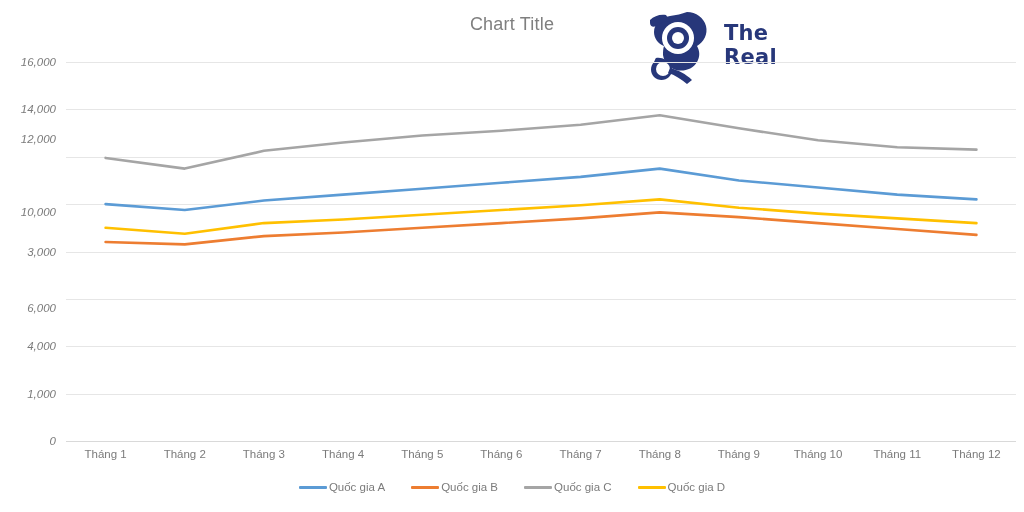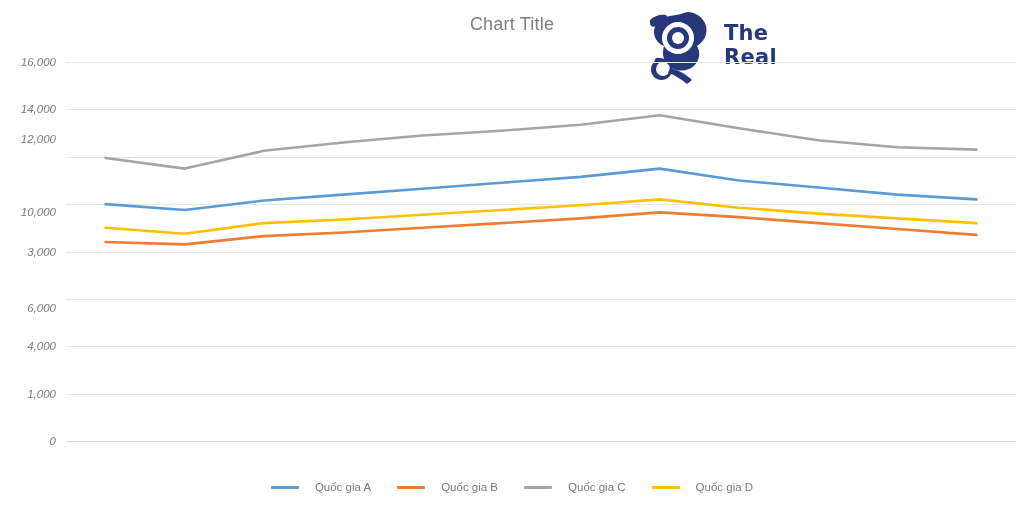--- a/index.html
+++ b/index.html
@@ -116,21 +116,21 @@
     top: 481px;
     width: 1024px;
     display: flex;
     justify-content: center;
     align-items: center;
     gap: 26px;
   }
   .legend-item {
     display: flex;
     align-items: center;
-    gap: 16px;
+    gap: 2px;
     text-align: center;
   }
   .legend-swatch {
     width: 28px;
     height: 3px;
     border-radius: 1px;
   }
   .legend-label {
     font-size: 11.5px;
     color: #7b7b7b;
@@ -195,20 +195,34 @@
         <div class="gridline" style="top: 0px;"></div>
       </div>
     <svg class="series-svg" preserveAspectRatio="none" viewBox="0 0 950 379">
         <polyline points="39.58,142.13 118.75,148.05 197.92,138.57 277.08,132.65 356.25,126.73 435.42,120.81 514.58,114.88 593.75,106.59 672.92,118.44 752.08,125.54 831.25,132.65 910.42,137.39" fill="none" stroke="#5B9BD5" stroke-width="2.6" stroke-linejoin="round" stroke-linecap="round"></polyline>
         <polyline points="39.58,180.03 118.75,182.39 197.92,174.10 277.08,170.55 356.25,165.81 435.42,161.08 514.58,156.34 593.75,150.42 672.92,155.15 752.08,161.08 831.25,167.00 910.42,172.92" fill="none" stroke="#ED7D31" stroke-width="2.6" stroke-linejoin="round" stroke-linecap="round"></polyline>
         <polyline points="39.58,95.93 118.75,106.59 197.92,88.83 277.08,80.54 356.25,73.43 435.42,68.69 514.58,62.77 593.75,53.30 672.92,66.32 752.08,78.17 831.25,85.27 910.42,87.64" fill="none" stroke="#A5A5A5" stroke-width="2.6" stroke-linejoin="round" stroke-linecap="round"></polyline>
         <polyline points="39.58,165.81 118.75,171.73 197.92,161.08 277.08,157.52 356.25,152.78 435.42,148.05 514.58,143.31 593.75,137.39 672.92,145.68 752.08,151.60 831.25,156.34 910.42,161.08" fill="none" stroke="#FFC000" stroke-width="2.6" stroke-linejoin="round" stroke-linecap="round"></polyline>
       </svg>
   </div>
 
+  <div class="x-labels">
+      <div class="x-label" style="left: 39.5833px;">Tháng 1</div>
+      <div class="x-label" style="left: 118.75px;">Tháng 2</div>
+      <div class="x-label" style="left: 197.917px;">Tháng 3</div>
+      <div class="x-label" style="left: 277.083px;">Tháng 4</div>
+      <div class="x-label" style="left: 356.25px;">Tháng 5</div>
+      <div class="x-label" style="left: 435.417px;">Tháng 6</div>
+      <div class="x-label" style="left: 514.583px;">Tháng 7</div>
+      <div class="x-label" style="left: 593.75px;">Tháng 8</div>
+      <div class="x-label" style="left: 672.917px;">Tháng 9</div>
+      <div class="x-label" style="left: 752.083px;">Tháng 10</div>
+      <div class="x-label" style="left: 831.25px;">Tháng 11</div>
+      <div class="x-label" style="left: 910.417px;">Tháng 12</div>
+    </div>
 
   <div class="legend">
       <div class="legend-item">
         <span class="legend-swatch" style="background: rgb(91, 155, 213);"></span>
         <span class="legend-label">Quốc gia A</span>
       </div>
       <div class="legend-item">
         <span class="legend-swatch" style="background: rgb(237, 125, 49);"></span>
         <span class="legend-label">Quốc gia B</span>
       </div>

